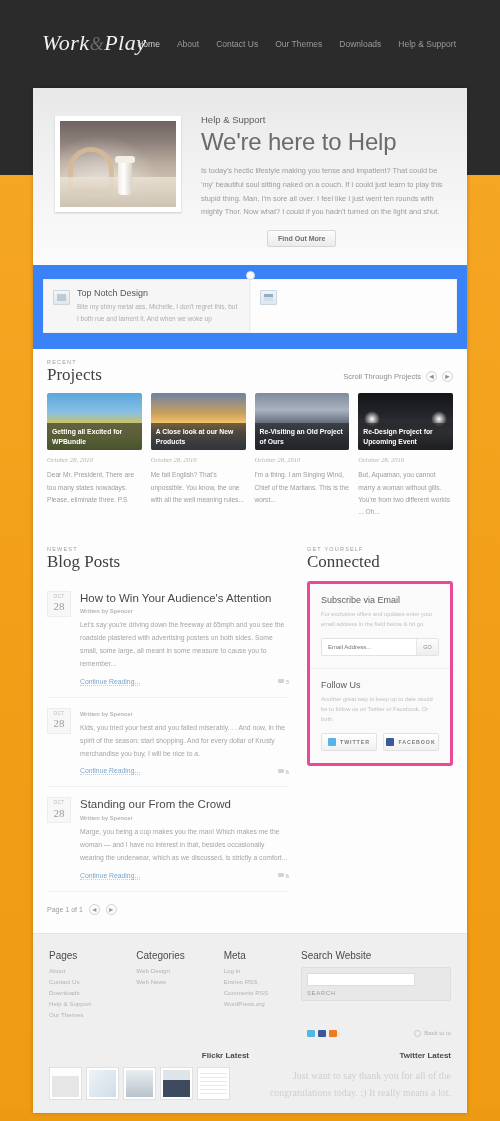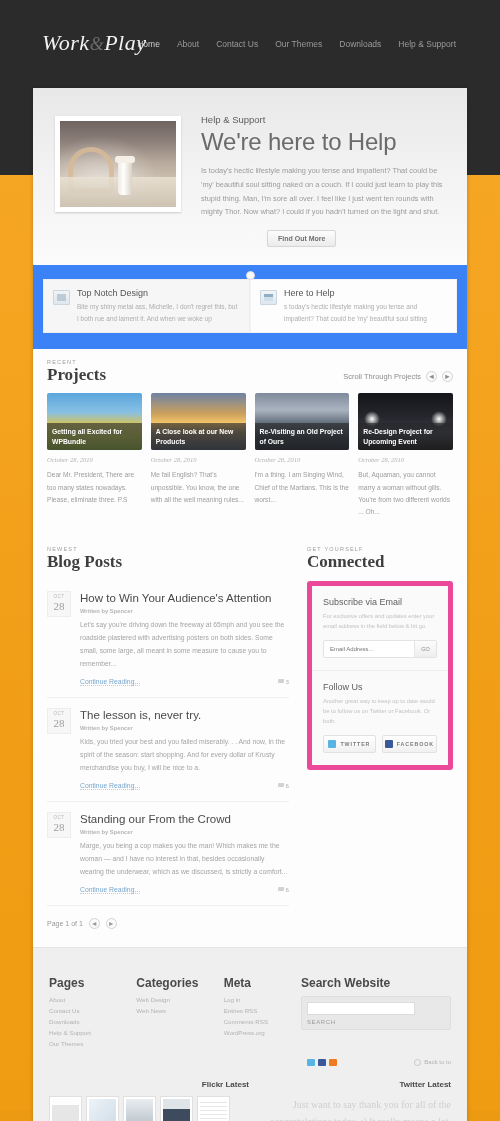--- a/index.html
+++ b/index.html
@@ -151,21 +151,21 @@
   }
   .feat-body { font-size: 6.5px; line-height: 1.75; color: #aeaeae; }
   
   .projects { background: #fdfdfd; padding: 10px 14px 16px 14px; }
   .sec-head { position: relative; margin-bottom: 9px; }
   .sec-kicker {
     font-size: 5.5px; letter-spacing: 1.2px; color: #9f9f9f; text-transform: uppercase;
   }
   .sec-title {
     font-family: "Liberation Serif", serif; font-size: 17px; color: #3f3f3f;
-    font-weight: bold; line-height: 1.15;
+    font-weight: normal; line-height: 1.15;
   }
   .scroll-ctl {
     position: absolute; right: 0; bottom: 2px; display: flex; align-items: center; gap: 5px;
   }
   .scroll-ctl span { font-size: 7.5px; color: #8d8d8d; }
   .circ-btn {
     width: 11px; height: 11px; border-radius: 50%;
     border: 1px solid #d2d2d2; background: #fbfbfb;
     color: #b0b0b0; font-size: 5px; line-height: 9px; text-align: center;
   }
@@ -223,21 +223,21 @@
   .more-link { font-size: 6.8px; color: #7aa7cf; border-bottom: 1px dotted #bcd0e2; }
   .cmt { font-size: 6.2px; color: #b0b0b0; }
   .cmt .bubble {
     display: inline-block; width: 6px; height: 4px; background: #d2d2d2;
     border-radius: 1px; margin-right: 2px; vertical-align: 1px;
   }
   .pager { display: flex; align-items: center; gap: 6px; padding: 12px 0 2px 0; }
   .pager span { font-size: 7px; color: #9a9a9a; }
   
   .widget-box {
-    background: #fafafa; border: 5px solid #ec4899; border-radius: 3px;
+    background: #fafafa; border: 3px solid #ec4899; border-radius: 3px;
     margin-top: 9px;
   }
   .widget { padding: 11px 11px 12px 11px; border-bottom: 1px solid #efefef; }
   .widget:last-child { border-bottom: none; }
   .w-title { font-size: 9px; color: #5e5e5e; font-weight: normal; margin-bottom: 4px; }
   .w-desc { font-size: 5.8px; line-height: 1.8; color: #c2c2c2; margin-bottom: 8px; }
   .email-row { display: flex; border: 1px solid #e3e3e3; background: #fff; border-radius: 2px; }
   .email-row input {
     flex: 1; border: none; outline: none; font-size: 6px; color: #bbb;
     padding: 5px 6px; background: transparent; font-family: "Liberation Sans", sans-serif;
@@ -265,21 +265,21 @@
     font-size: 5.3px; letter-spacing: 1.1px; color: #7c7c7c; font-weight: bold;
   }
   
   .footer {
     background: #efefef; border-top: 1px solid #e4e4e4;
     padding: 16px 16px 12px 16px;
   }
   .foot-top { display: flex; }
   .foot-cols { display: flex; flex: 1; gap: 10px; }
   .foot-col { flex: 1; }
-  .foot-h { font-size: 12px; color: #4a4a4a; font-weight: bold; margin-bottom: 6px; margin-top: 12px; }
+  .foot-h { font-size: 10px; color: #4a4a4a; font-weight: normal; margin-bottom: 6px; }
   .foot-col a { display: block; font-size: 6.2px; color: #b3b3b3; text-decoration: none; margin-bottom: 4px; }
   .foot-search { flex: 0 0 150px; }
   .search-box {
     background: #e8e8e8; border: 1px solid #dedede; border-radius: 2px;
     padding: 5px; position: relative; height: 34px;
   }
   .search-box input {
     width: 108px; height: 13px; border: 1px solid #dcdcdc; background: #fff;
     outline: none; font-size: 6px; padding: 0 4px; font-family: "Liberation Sans", sans-serif;
   }
@@ -362,24 +362,20 @@
       </div>
       <div class="feature">
         <div class="feat-icon i1"></div>
         <div>
           <h3 class="feat-title">Top Notch Design</h3>
           <div class="feat-body">Bite my shiny metal ass, Michelle, I don't regret this, but I both rue and lament it. And when we woke up</div>
         </div>
       </div>
       <div class="feature mid">
         <div class="feat-icon i2"></div>
-        <div>
-          <h3 class="feat-title">Here to Help</h3>
-          <div class="feat-body">s today's hectic lifestyle making you tense and impatient? That could be 'my' beautiful soul sitting</div>
-        </div>
       </div>
     </div>
 
     <div class="projects">
       <div class="sec-head">
         <div class="sec-kicker">RECENT</div>
         <h2 class="sec-title">Projects</h2>
         <div class="scroll-ctl">
           <span>Scroll Through Projects</span>
           <span class="circ-btn">◄</span>
@@ -443,21 +439,20 @@
             </div>
           </div>
         </div>
 
         <div class="post">
           <div class="date-badge">
             <span class="m">OCT</span>
             <span class="d">28</span>
           </div>
           <div style="flex:1">
-            <h3 class="post-title">The lesson is, never try.</h3>
             <div class="post-meta">Written by Spencer</div>
             <div class="post-body">Kids, you tried your best and you failed miserably. . . And now, in the spirit of the season: start shopping. And for every dollar of Krusty merchandise you buy, I will be nice to a.</div>
             <div class="post-foot">
               <a class="more-link">Continue Reading...</a>
               <span class="cmt"><span class="bubble"></span><span>6</span></span>
             </div>
           </div>
         </div>
 
         <div class="post">

